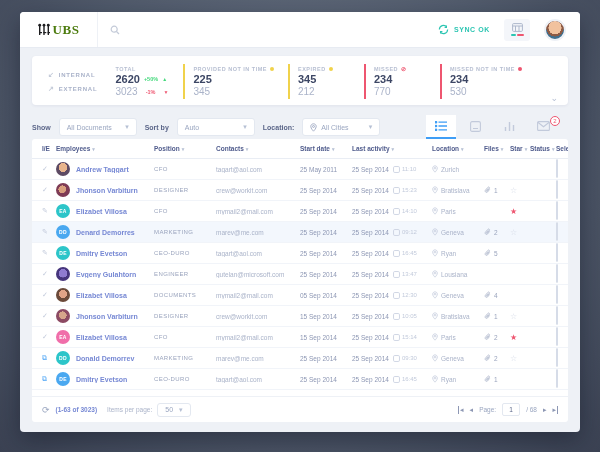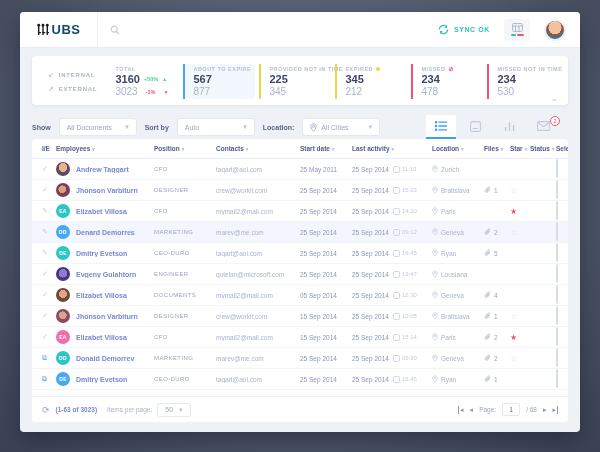--- a/index.html
+++ b/index.html
@@ -11,21 +11,21 @@
   .window {
     position:absolute; left:20px; top:12px; width:560px; height:420px;
     background:#eef1f6; border-radius:4px; overflow:hidden;
     box-shadow:0 8px 24px rgba(10,15,30,.45);
     display:flex; flex-direction:column;
   }
   
   .navbar { height:36px; background:#fff; border-bottom:1px solid #e7ebf2; display:flex; align-items:center; flex:0 0 auto; }
   .logo-box { width:78px; height:100%; display:flex; align-items:center; justify-content:center; gap:3px; border-right:1px solid #eef1f6; }
   .logo-keys { color:#1d1d1f; display:flex; }
-  .logo-text { font-family:Liberation Sans, sans-serif; font-weight:bold; color:#0c4a6e; font-size:13px; letter-spacing:.5px; }
+  .logo-text { font-family:Liberation Serif, serif; font-weight:bold; color:#4d7c0f; font-size:13px; letter-spacing:.5px; }
   .searchwrap { flex:1; display:flex; align-items:center; padding-left:12px; color:#c3cad8; }
   .nav-right { display:flex; align-items:center; gap:14px; padding-right:14px; }
   .sync { display:flex; align-items:center; gap:5px; color:#2cc5b2; font-size:7px; font-weight:bold; letter-spacing:.6px; cursor:pointer; }
   .cal-btn { width:26px; height:22px; background:#f4f6fa; border-radius:3px; display:flex; flex-direction:column; align-items:center; justify-content:center; gap:2px; cursor:pointer; }
   .cal-bar { display:flex; gap:1px; }
   .cal-bar i { display:block; width:7px; height:2px; background:#ee5670; border-radius:1px; }
   .cal-bar i.t { background:#2cc5b2; width:5px; }
   .avatar-top { width:22px; height:22px; border-radius:50%; background:radial-gradient(circle at 50% 38%, #f1c29e 0 45%, #8d5a44 46% 60%, #3f6f8e 61%); border:2px solid #eef1f6; cursor:pointer; }
   
   .stats-outer { padding:8px 12px 6px; flex:0 0 auto; }
@@ -170,38 +170,30 @@
             <span>INTERNAL</span>
           </span>
         <span class="sl">
             <span class="ar">↗</span>
             <span>EXTERNAL</span>
           </span>
       </div>
       <div class="stat-group">
         <span class="glabel">TOTAL</span>
         <span class="v1">
-            <span>3160</span>
+            <span>2620</span>
             <span class="delta up">+50%</span>
             <span class="tri delta up">▲</span>
           </span>
         <span class="v2">
             <span>3023</span>
             <span class="delta down">-1%</span>
             <span class="tri delta down">▼</span>
           </span>
       </div>
-      <div class="stat-group bl blue hl">
-        <span class="glabel">
-            <span>ABOUT TO EXPIRE</span>
-            <span class="dot blue"></span>
-          </span>
-        <span class="v1">567</span>
-        <span class="v2">877</span>
-      </div>
       <div class="stat-group bl yellow">
         <span class="glabel">
             <span>PROVIDED NOT IN TIME</span>
             <span class="dot yellow"></span>
           </span>
         <span class="v1">225</span>
         <span class="v2">345</span>
       </div>
       <div class="stat-group bl yellow">
         <span class="glabel">
@@ -210,21 +202,21 @@
           </span>
         <span class="v1">345</span>
         <span class="v2">212</span>
       </div>
       <div class="stat-group bl red">
         <span class="glabel">
             <span>MISSED</span>
             <span class="slash">⊘</span>
           </span>
         <span class="v1">234</span>
-        <span class="v2">478</span>
+        <span class="v2">770</span>
       </div>
       <div class="stat-group bl red">
         <span class="glabel">
             <span>MISSED NOT IN TIME</span>
             <span class="dot red"></span>
           </span>
         <span class="v1">234</span>
         <span class="v2">530</span>
       </div>
       <span class="stats-chevron">⌄</span>

